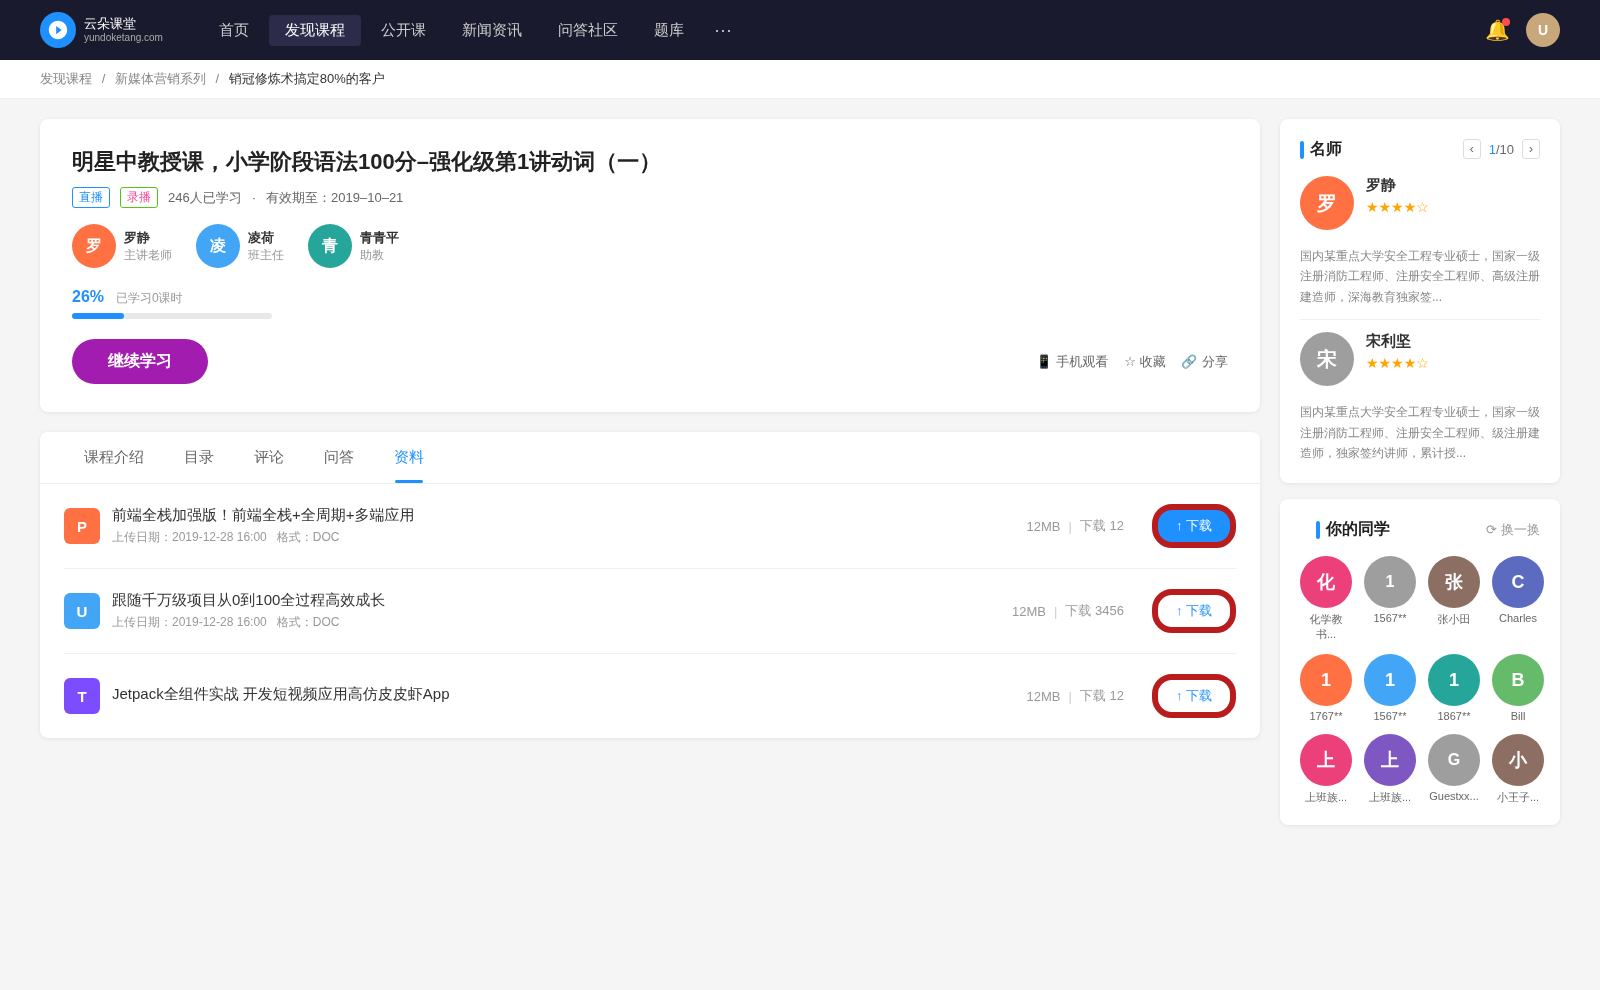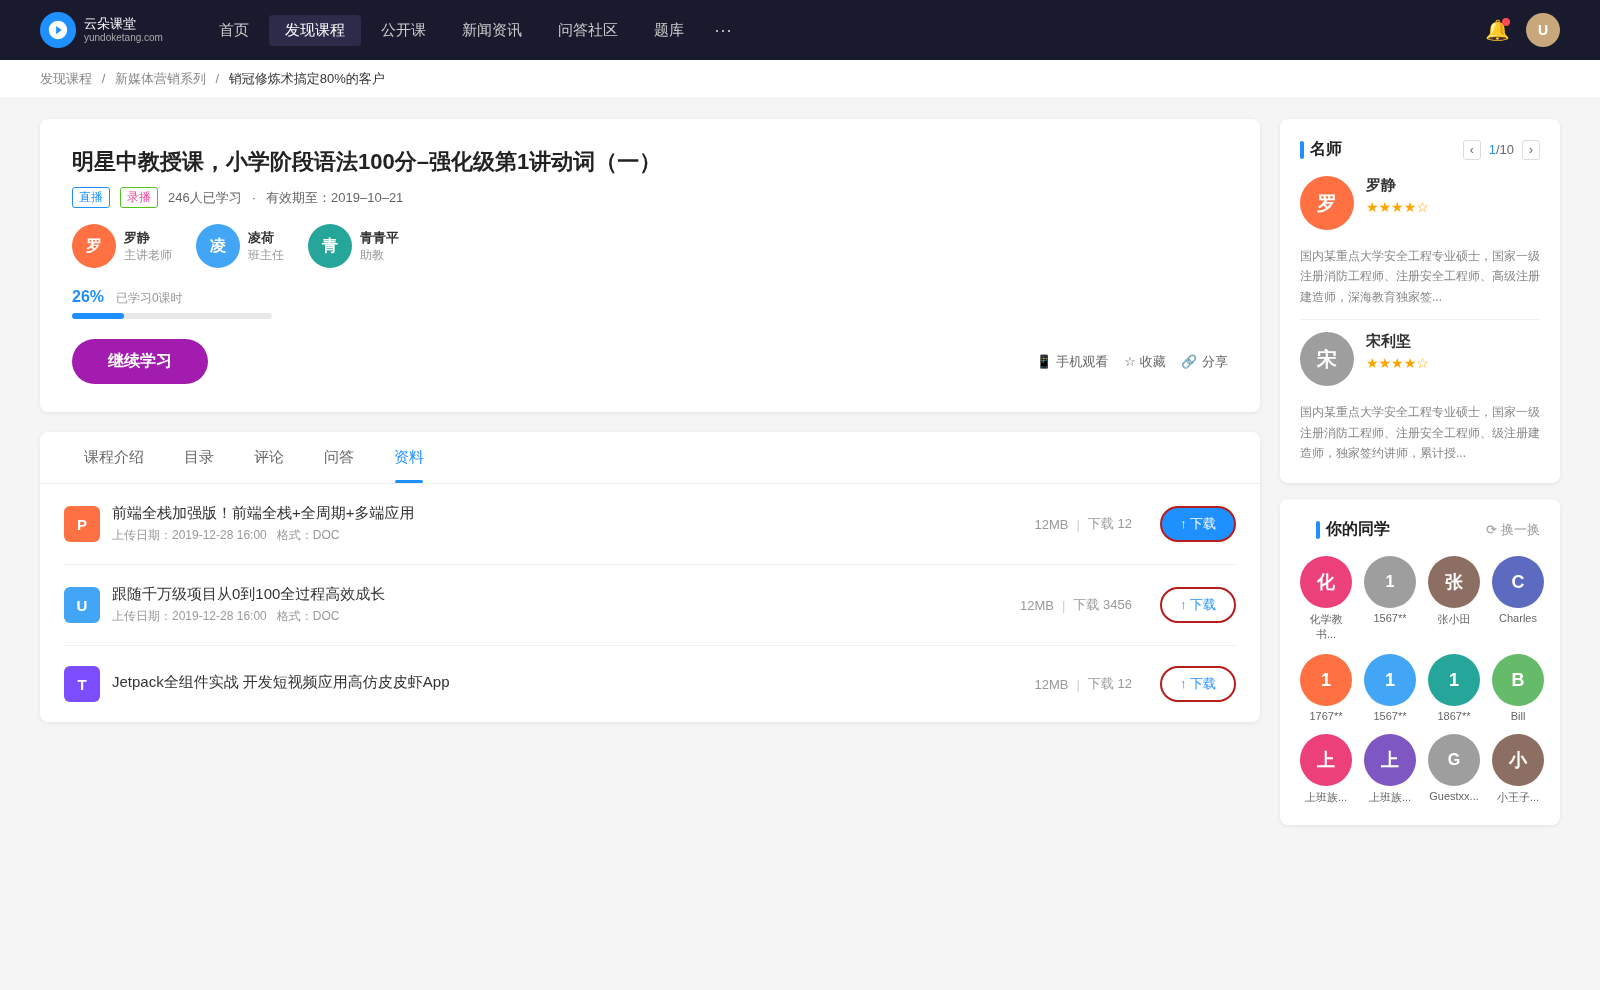--- a/index.html
+++ b/index.html
@@ -70,21 +70,21 @@
     .resource-item:last-child { border-bottom: none; }
     .res-icon { width: 36px; height: 36px; border-radius: 6px; display: flex; align-items: center; justify-content: center; font-size: 15px; font-weight: 700; color: #fff; flex-shrink: 0; }
     .res-icon-p { background: #ff7043; }
     .res-icon-u { background: #42a5f5; }
     .res-icon-t { background: #7c4dff; }
     .res-info { flex: 1; }
     .res-title { font-size: 15px; color: #333; font-weight: 500; margin-bottom: 4px; }
     .res-meta { font-size: 12px; color: #999; }
     .res-stats { color: #999; font-size: 13px; display: flex; align-items: center; gap: 8px; white-space: nowrap; margin-right: 16px; }
     .res-stats .sep { color: #ccc; }
-    .btn-download { border: 2px solid #b91c1c; color: #1e90ff; background: #fff; border-radius: 20px; padding: 7px 18px; font-size: 13px; cursor: pointer; display: flex; align-items: center; gap: 4px; white-space: nowrap; }
+    .btn-download { border: 6px solid #b91c1c; color: #1e90ff; background: #fff; border-radius: 20px; padding: 7px 18px; font-size: 13px; cursor: pointer; display: flex; align-items: center; gap: 4px; white-space: nowrap; }
     .btn-download.filled { background: #1e90ff; color: #fff; }
 
     
     .sidebar-card { background: #fff; border-radius: 8px; padding: 20px; box-shadow: 0 1px 4px rgba(0,0,0,0.08); margin-bottom: 16px; }
     .sidebar-card-title { font-size: 16px; font-weight: 700; color: #222; display: flex; align-items: center; gap: 6px; margin-bottom: 16px; }
     .sidebar-card-title::before { content: ''; display: inline-block; width: 4px; height: 18px; background: #1e90ff; border-radius: 2px; }
     .teacher-nav { display: flex; align-items: center; gap: 8px; font-size: 13px; color: #666; margin-left: auto; }
     .teacher-nav button { background: none; border: 1px solid #ddd; border-radius: 3px; padding: 2px 6px; cursor: pointer; color: #666; font-size: 12px; }
     .teacher-nav-page { color: #1e90ff; }
 
@@ -286,21 +286,21 @@
           <button class="btn-download">↑ 下载</button>
         </div>
       </div>
     </div>
 
   </div>
 
   <div class="sidebar">
 
     <div class="sidebar-card">
-      <div style="display:flex;align-items:center;margin-bottom:16px;">
+      <div style="display:flex;align-items:flex-start;margin-bottom:16px;">
         <div class="sidebar-card-title" style="margin-bottom:0;">
           <span>名师</span>
         </div>
         <div class="teacher-nav">
           <button>‹</button>
           <span>
             <span class="teacher-nav-page">1</span>/<span>10</span>
           </span>
           <button>›</button>
         </div>

